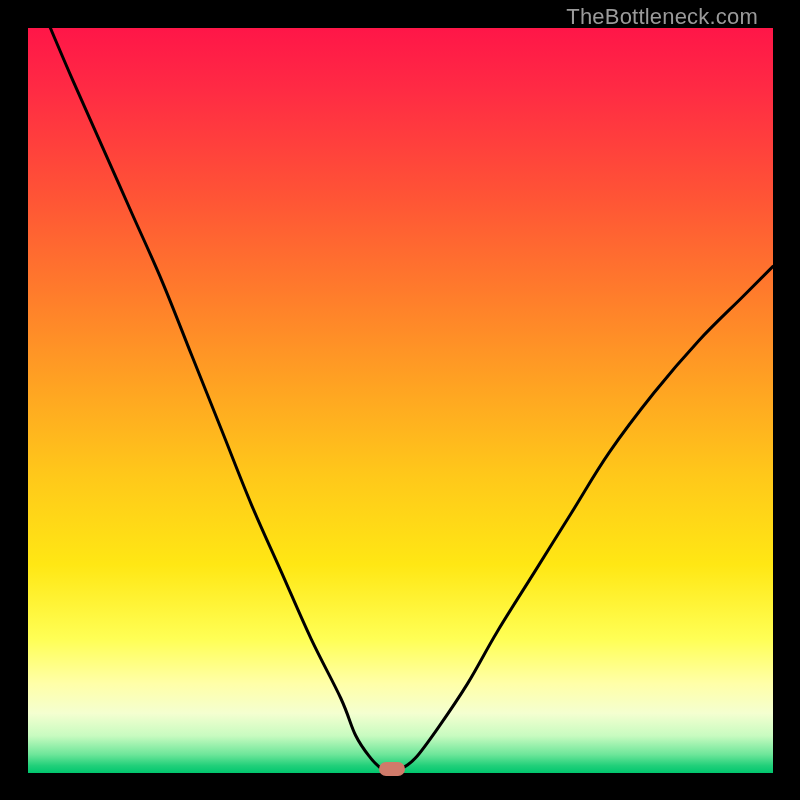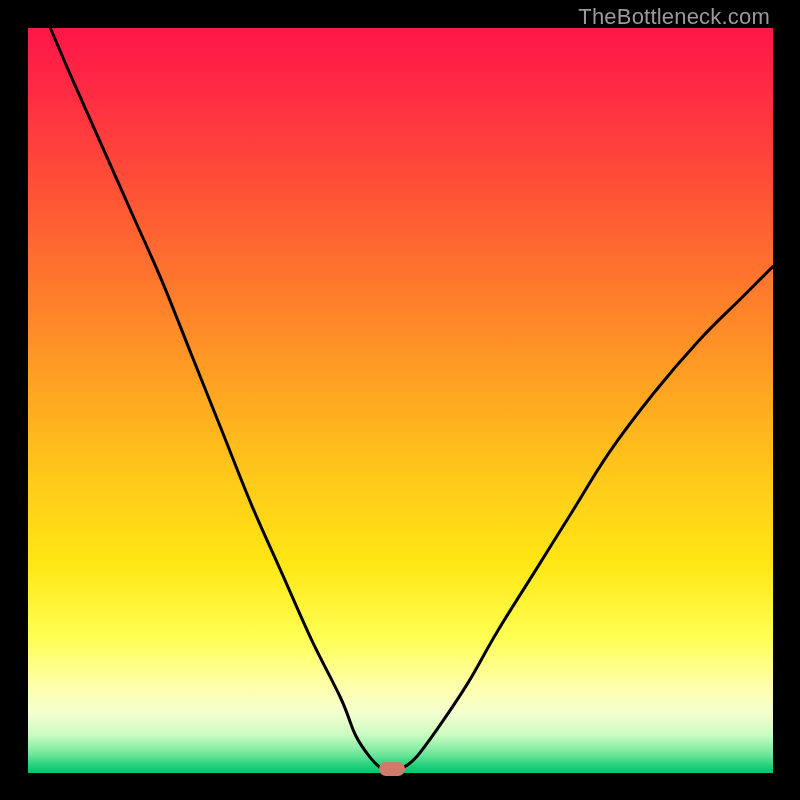--- a/index.html
+++ b/index.html
@@ -38,21 +38,21 @@
       #f4ffd0 92%,
       #c8fbc0 95%,
       #6ee69a 97.5%,
       #22d07a 99%,
       #00c66e 100%
     );
   }
   .watermark {
     position: absolute;
     top: 4px;
-    right: 30px;
+    right: 42px;
     color: #9a9a9a;
     font-size: 22px;
     font-weight: 500;
     letter-spacing: 0.2px;
   }
   svg.curve {
     position: absolute;
     left: 0;
     top: 0;
   }

